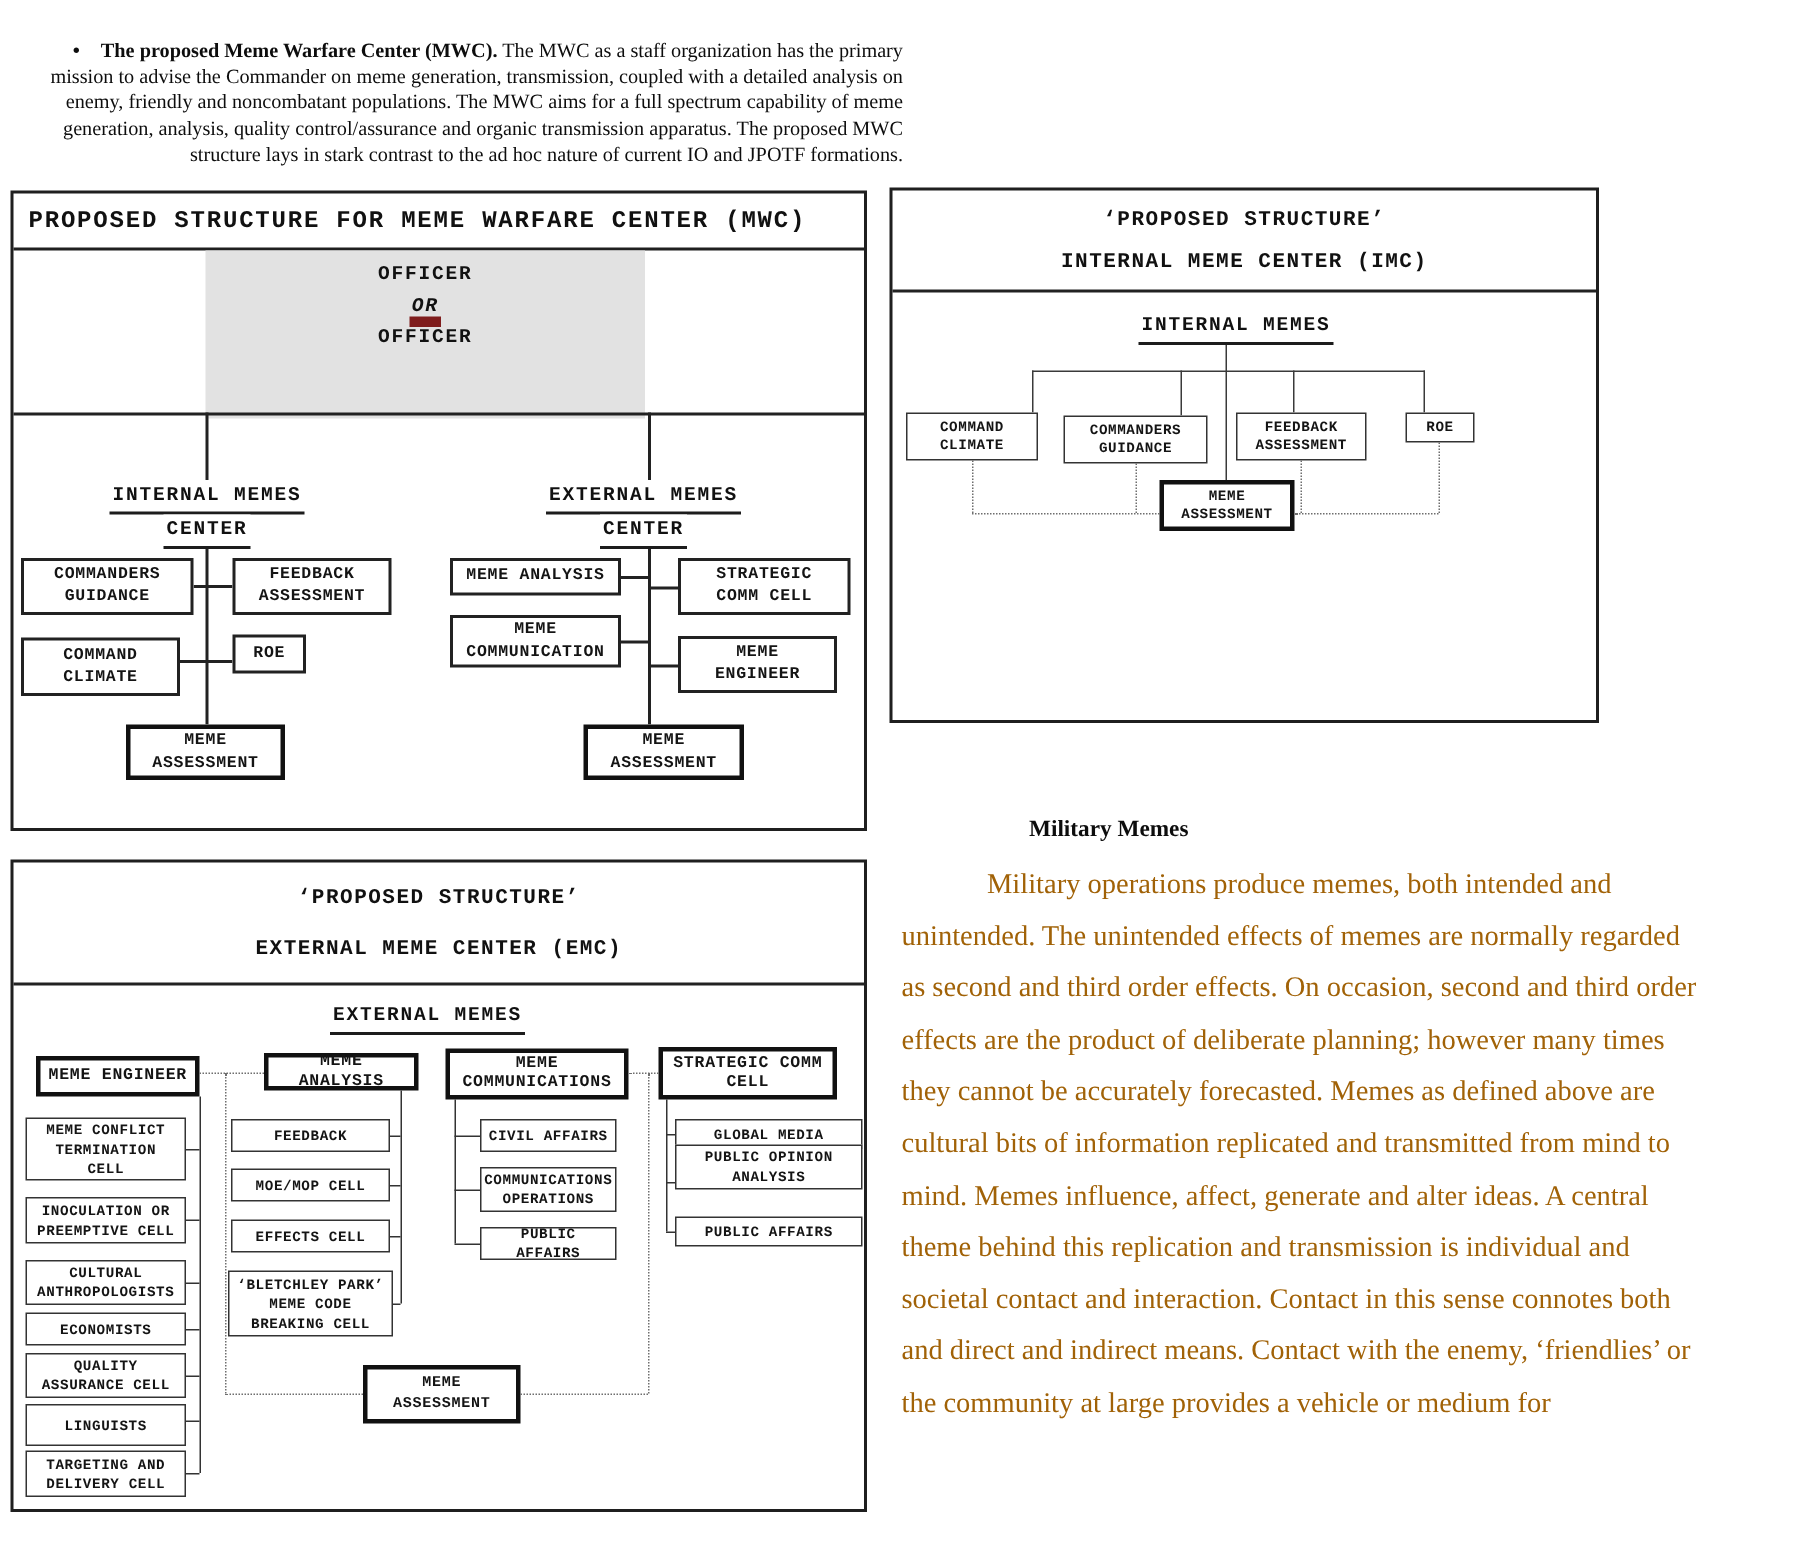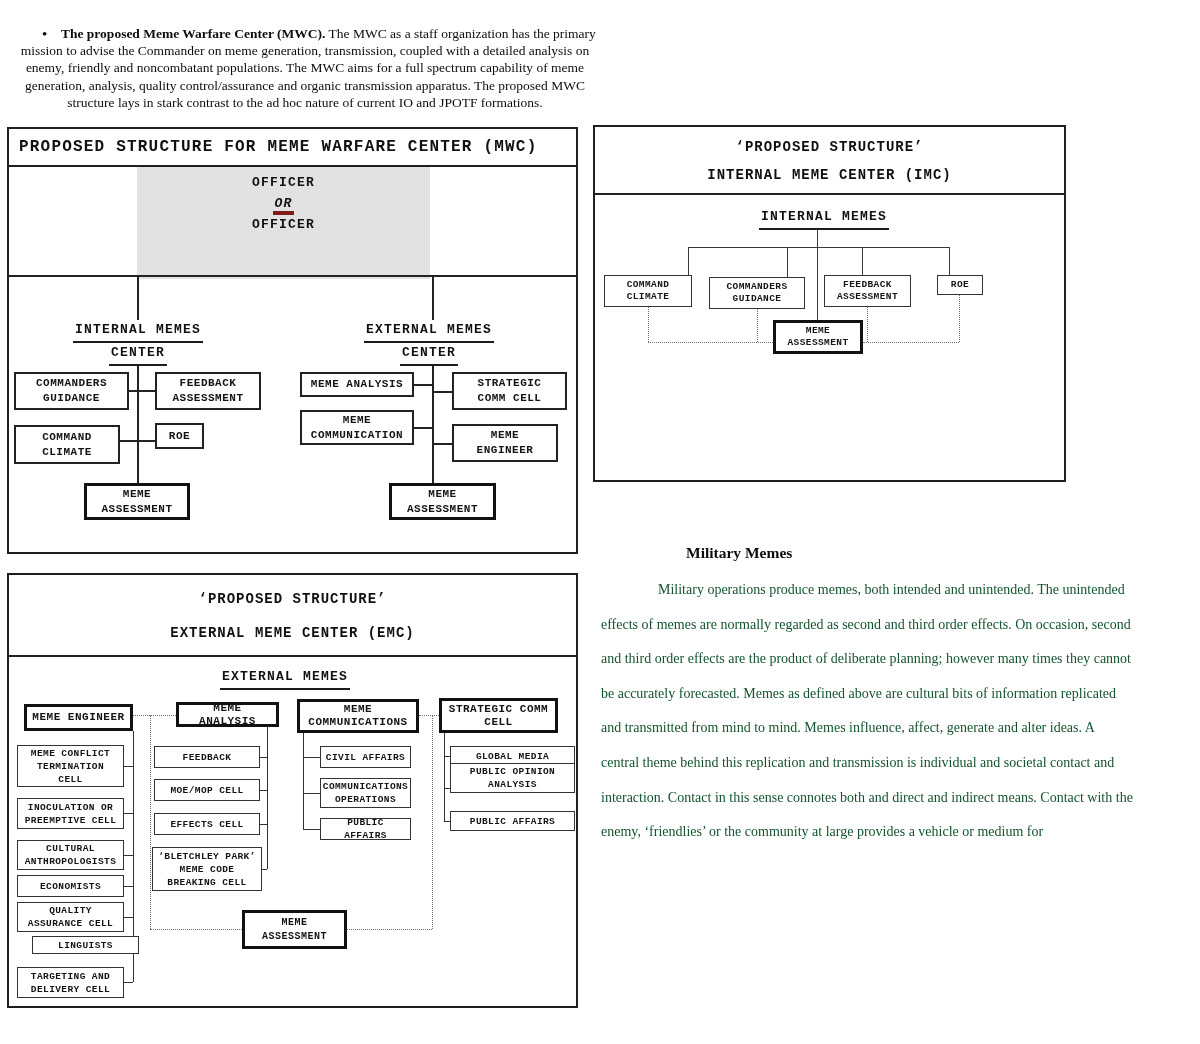--- a/index.html
+++ b/index.html
@@ -37,28 +37,28 @@
   .ul{display:inline-block;border-bottom:2px solid #1c1c1c;padding:0 2px 1px;background:#fff;}
   
   .mwc-title{position:absolute;left:0;top:0;width:100%;height:38px;border-bottom:2px solid #1f1f1f;
     line-height:37px;padding-left:10px;box-sizing:border-box;font-family:"Liberation Mono","DejaVu Sans Mono",monospace;
     font-weight:bold;font-size:16px;letter-spacing:1.2px;color:#111;white-space:nowrap;}
   .fig-title{position:absolute;left:0;width:100%;text-align:center;font-family:"Liberation Mono","DejaVu Sans Mono",monospace;
     font-weight:bold;font-size:14px;letter-spacing:1px;color:#111;}
   .officer{position:absolute;text-align:center;font-family:"Liberation Mono","DejaVu Sans Mono",monospace;
     font-weight:bold;font-size:13px;letter-spacing:1.2px;line-height:21px;color:#111;padding-top:5px;box-sizing:border-box;}
   .officer .or-line{font-style:italic;}
-  .officer .or-line span{border-bottom:4px solid #7f1d1d;padding:0 1px;}
+  .officer .or-line span{border-bottom:7px solid #7f1d1d;padding:0 1px;}
   
   .intro{position:absolute;left:8px;top:11px;width:594px;font-size:13.5px;line-height:17.4px;
-    color:#0d0d0d;text-indent:28px;text-align:center;}
+    color:#0d0d0d;text-indent:28px;text-align:right;}
   .intro .bullet{font-weight:bold;margin-right:14px;}
   .mm-head{position:absolute;left:658px;top:544px;font-weight:bold;font-size:15.5px;color:#0d0d0d;margin-left:28px;}
-  .mm-par{position:absolute;left:601px;top:573px;width:532px;font-size:14px;line-height:34.6px;
-    color:#14532d;text-indent:57px;text-align:left;}
+  .mm-par{position:absolute;left:601px;top:573px;width:532px;font-size:19px;line-height:34.6px;
+    color:#a16207;text-indent:57px;text-align:left;}
 </style>
 </head>
 <body>
 
 <div id="page">
 
   <p class="intro serif"><span class="bullet">•</span><b>The proposed Meme Warfare Center (MWC).</b><span>  The MWC as a staff organization has the primary mission to advise the Commander on meme generation, transmission, coupled with a detailed analysis on enemy, friendly and noncombatant populations.  The MWC aims for a full spectrum capability of meme generation, analysis, quality control/assurance and organic transmission apparatus.  The proposed MWC structure lays in stark contrast to the ad hoc nature of current IO and JPOTF formations.</span></p>
 
   <div class="frame" style="left:7px;top:127px;width:571px;height:427px;">
     <div class="mwc-title">PROPOSED STRUCTURE FOR MEME WARFARE CENTER (MWC)</div>
@@ -158,21 +158,21 @@
     <div class="abs hl1" style="left:115px;top:280px;width:9px;"></div>
     <div class="abs hl1" style="left:115px;top:311px;width:9px;"></div>
     <div class="abs hl1" style="left:115px;top:342px;width:9px;"></div>
     <div class="abs hl1" style="left:115px;top:372px;width:9px;"></div>
     <div class="abs hl1" style="left:115px;top:407px;width:9px;"></div>
     <div class="ebx" style="left:8px;top:170px;width:107px;height:42px;">MEME CONFLICT TERMINATION CELL</div>
     <div class="ebx" style="left:8px;top:223px;width:107px;height:31px;">INOCULATION OR PREEMPTIVE CELL</div>
     <div class="ebx" style="left:8px;top:265px;width:107px;height:30px;">CULTURAL ANTHROPOLOGISTS</div>
     <div class="ebx" style="left:8px;top:300px;width:107px;height:22px;">ECONOMISTS</div>
     <div class="ebx" style="left:8px;top:327px;width:107px;height:30px;">QUALITY ASSURANCE CELL</div>
-    <div class="ebx" style="left:23px;top:361px;width:107px;height:18px;">LINGUISTS</div>
+    <div class="ebx" style="left:8px;top:361px;width:107px;height:28px;">LINGUISTS</div>
     <div class="ebx" style="left:8px;top:392px;width:107px;height:31px;">TARGETING AND DELIVERY CELL</div>
 
     <div class="abs vl1" style="left:258px;top:152px;height:142px;"></div>
     <div class="abs hl1" style="left:251px;top:182px;width:7px;"></div>
     <div class="abs hl1" style="left:251px;top:215px;width:7px;"></div>
     <div class="abs hl1" style="left:251px;top:249px;width:7px;"></div>
     <div class="abs hl1" style="left:253px;top:294px;width:5px;"></div>
     <div class="ebx" style="left:145px;top:171px;width:106px;height:22px;">FEEDBACK</div>
     <div class="ebx" style="left:145px;top:204px;width:106px;height:22px;">MOE/MOP CELL</div>
     <div class="ebx" style="left:145px;top:238px;width:106px;height:22px;">EFFECTS CELL</div>

